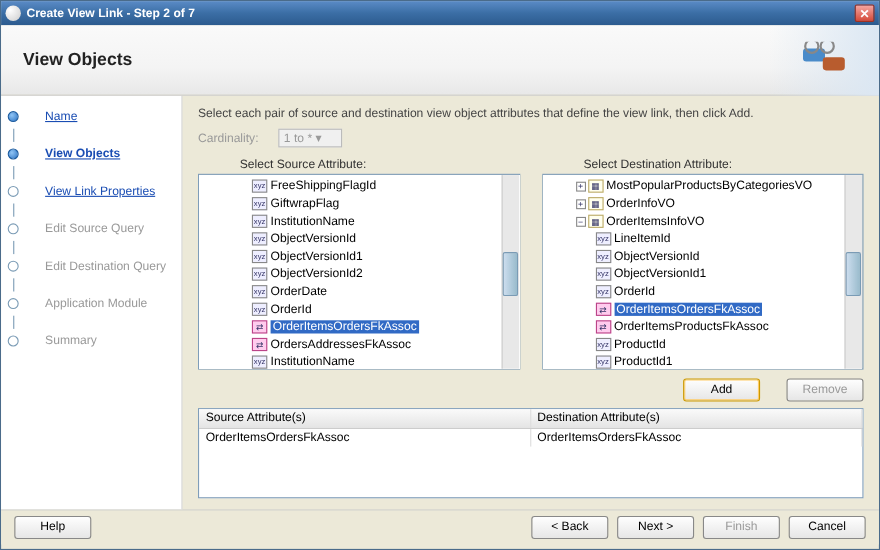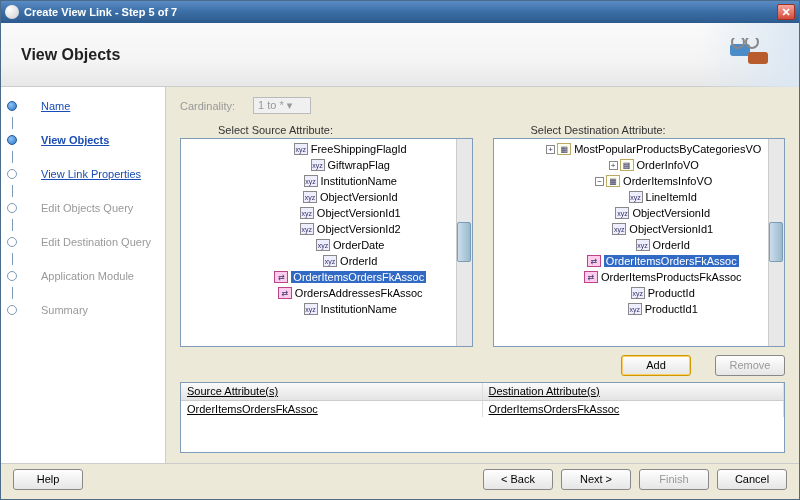--- a/index.html
+++ b/index.html
@@ -22,49 +22,49 @@
 .nav-label.disabled { color: #999; text-decoration: none; }
 .main { flex: 1; padding: 10px 14px; background: #ece9d8; overflow: hidden; display: flex; flex-direction: column; }
 .hint { color: #444; margin-bottom: 8px; }
 .cardinality-row { display: flex; align-items: center; gap: 18px; margin-bottom: 10px; }
 .cardinality-label { color: #999; }
 .cardinality-select { border: 1px solid #bbb; background: #f0f0f0; color: #999; padding: 1px 18px 1px 4px; position: relative; }
 .attr-row { display: flex; gap: 20px; flex: 1; min-height: 0; }
 .attr-col { flex: 1; display: flex; flex-direction: column; }
 .attr-label { margin-bottom: 2px; color: #333; margin-left: 38px; }
 .tree-box { flex: 1; background: #fff; border: 1px solid #7f9db9; overflow: auto; padding: 2px 0; position: relative; }
-.tree-item { display: flex; align-items: center; height: 16px; padding-left: 48px; white-space: nowrap; cursor: pointer; justify-content: center; }
+.tree-item { display: flex; align-items: center; height: 16px; padding-left: 48px; white-space: nowrap; cursor: pointer; }
 .tree-item.vo { padding-left: 30px; }
 .tree-item.selected .tree-text { background: #316ac5; color: #fff; padding: 0 2px; }
 .tree-ico { width: 14px; height: 12px; margin-right: 3px; display: inline-flex; align-items: center; justify-content: center; font-size: 8px; border: 1px solid #888; background: #eef; color: #336; }
 .tree-ico.xyz::before { content: "xyz"; font-size: 7px; }
 .tree-ico.assoc { background: #fce; border-color: #b48; }
 .tree-ico.assoc::before { content: "⇄"; }
 .tree-ico.vo { background: #ffe; border-color: #ba6; }
 .tree-ico.vo::before { content: "▦"; }
 .tree-ico.exp { width: 9px; height: 9px; border: 1px solid #888; background: #fff; margin-right: 2px; text-align: center; line-height: 7px; }
 .scroll-stub { position: absolute; right: 0; top: 0; width: 16px; height: 100%; background: #e8e8e8; border-left: 1px solid #ccc; }
 .scroll-thumb { position: absolute; right: 1px; width: 14px; height: 40px; top: 40%; background: linear-gradient(to right, #cde, #9bc); border: 1px solid #7a9bb5; border-radius: 2px; }
 .btn-row { display: flex; justify-content: flex-end; gap: 24px; margin-top: 8px; }
 .btn { min-width: 70px; height: 21px; border: 1px solid #888; background: linear-gradient(to bottom, #fefefe, #e6e6e6); border-radius: 3px; cursor: pointer; text-align: center; line-height: 19px; }
 .btn.primary { border: 1px solid #c90; box-shadow: 0 0 0 1px #fc6 inset; }
 .btn.disabled { color: #999; cursor: default; }
-.mapping-table { border: 1px solid #7f9db9; background: #fff; height: 71px; margin-top: 6px; text-decoration: underline; }
+.mapping-table { border: 1px solid #7f9db9; background: #fff; height: 82px; margin-top: 6px; }
 .mapping-head { display: flex; height: 18px; background: linear-gradient(to bottom, #fafafa, #e4e4e4); border-bottom: 1px solid #ccc; }
 .mapping-head > div, .mapping-body-row > div { flex: 1; padding: 2px 6px; border-right: 1px solid #ddd; }
 .mapping-body-row { display: flex; height: 16px; }
 .footer { height: 32px; background: #ece9d8; border-top: 1px solid #ccc; display: flex; align-items: center; padding: 0 12px; gap: 8px; }
 .footer-spacer { flex: 1; }
 </style>
 </head>
 <body>
 
 <div class="titlebar">
   <div class="titlebar-icon"></div>
-  <div class="titlebar-title">Create View Link - Step 5 of 7</div>
+  <div class="titlebar-title">Create View Link - Step 2 of 7</div>
   <div class="close-btn">
     <span>✕</span>
   </div>
 </div>
 
 <div class="header-panel">
   <div class="header-title">View Objects</div>
   <div class="header-deco">
     <svg width="46" height="34">
         <rect x="4" y="6" width="20" height="12" rx="3" fill="#4a8bc9"></rect>
@@ -87,39 +87,40 @@
         <span class="nav-label current">View Objects</span>
       </div>
       <div class="nav-line"></div>
       <div class="nav-item">
         <div class="nav-dot"></div>
         <span class="nav-label">View Link Properties</span>
       </div>
       <div class="nav-line"></div>
       <div class="nav-item">
         <div class="nav-dot"></div>
-        <span class="nav-label disabled">Edit Objects Query</span>
+        <span class="nav-label disabled">Edit Source Query</span>
       </div>
       <div class="nav-line"></div>
       <div class="nav-item">
         <div class="nav-dot"></div>
         <span class="nav-label disabled">Edit Destination Query</span>
       </div>
       <div class="nav-line"></div>
       <div class="nav-item">
         <div class="nav-dot"></div>
         <span class="nav-label disabled">Application Module</span>
       </div>
       <div class="nav-line"></div>
       <div class="nav-item">
         <div class="nav-dot"></div>
         <span class="nav-label disabled">Summary</span>
       </div>
     </div>
   <div class="main">
+    <div class="hint">Select each pair of source and destination view object attributes that define the view link, then click Add.</div>
     <div class="cardinality-row">
       <span class="cardinality-label">Cardinality:</span>
       <span class="cardinality-select"><span>1 to *</span> <span>▾</span></span>
     </div>
     <div class="attr-row">
       <div class="attr-col">
         <div class="attr-label">Select Source Attribute:</div>
         <div class="tree-box" id="srcTree">
           <div class="tree-item">
               <span class="tree-ico xyz"></span>

